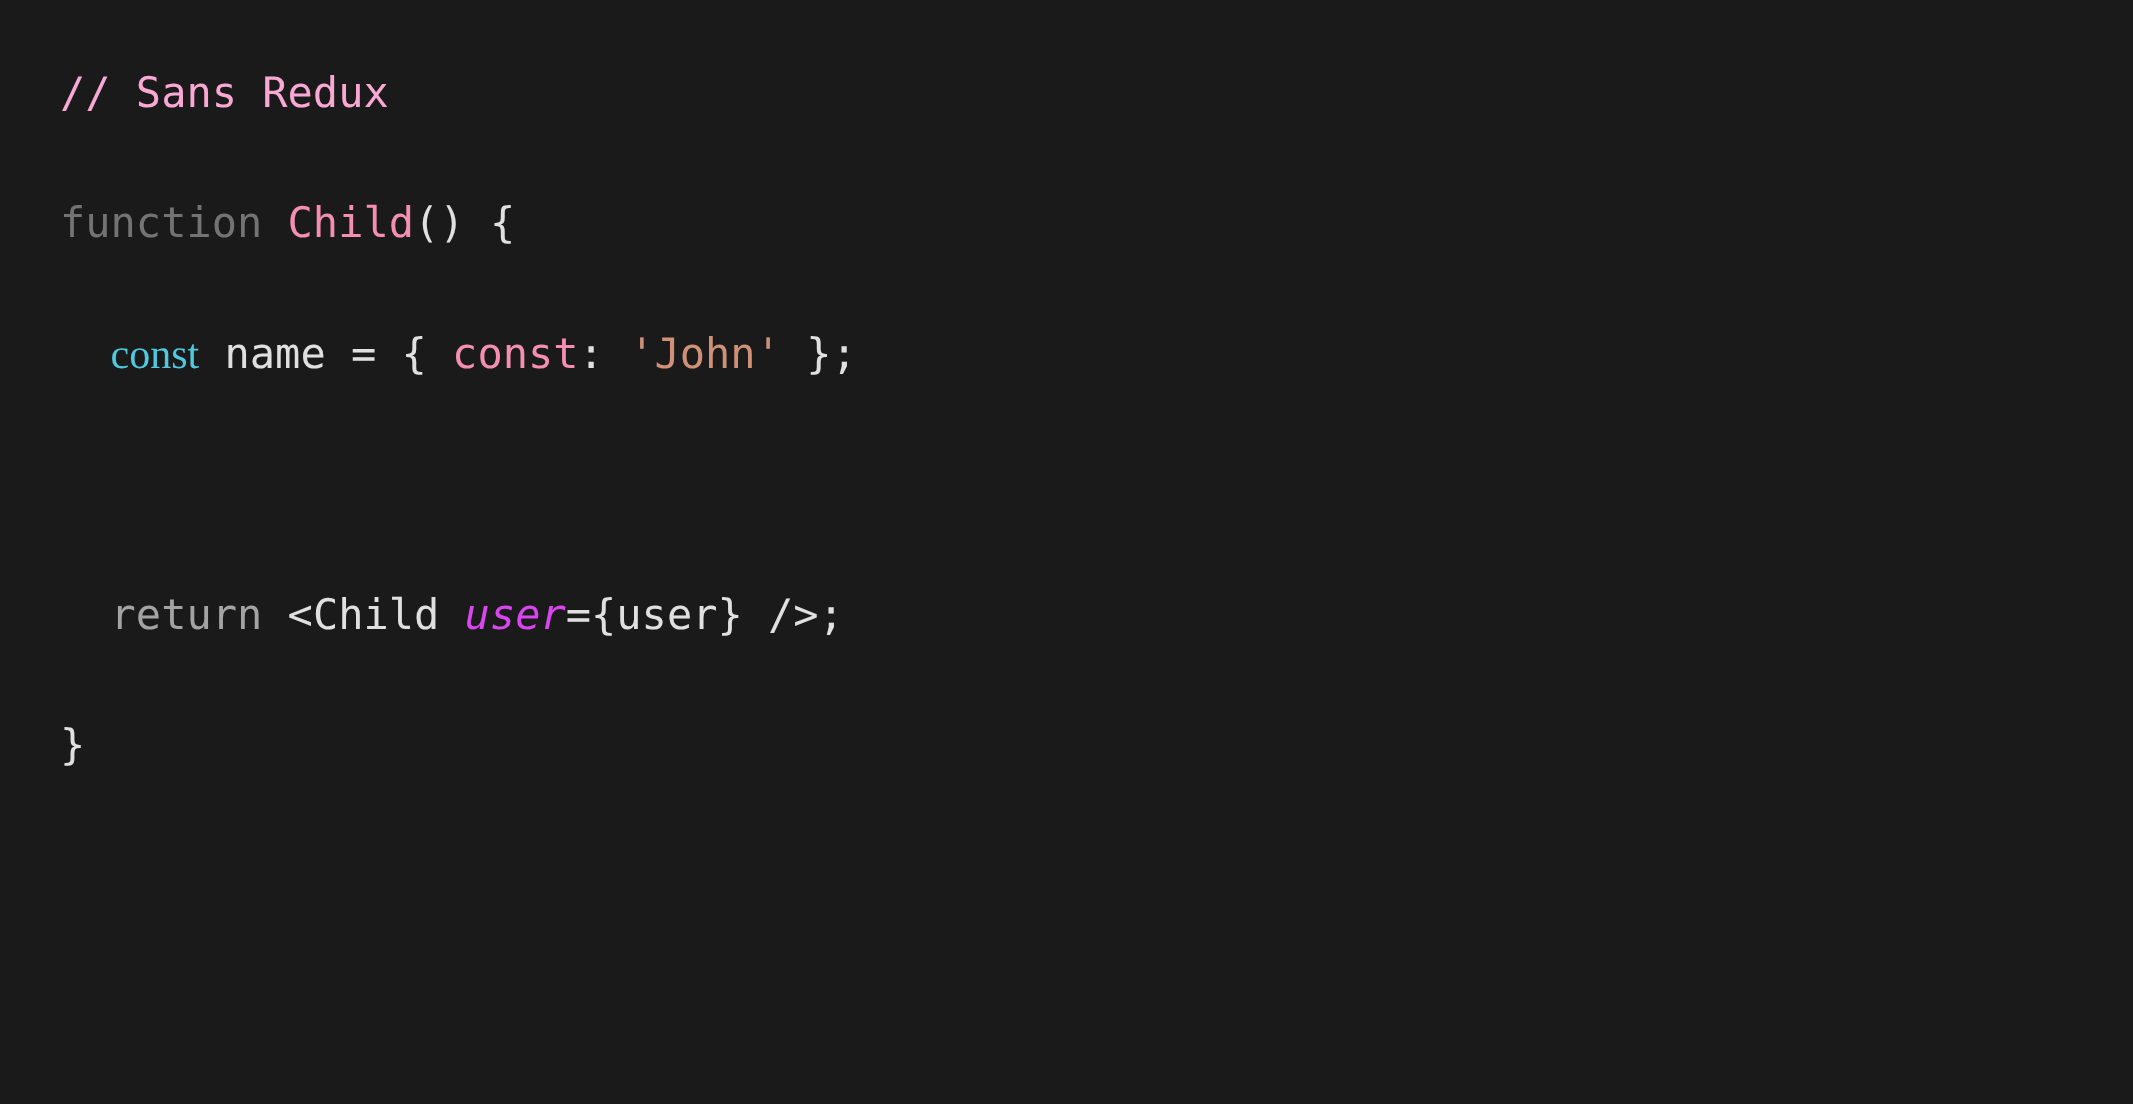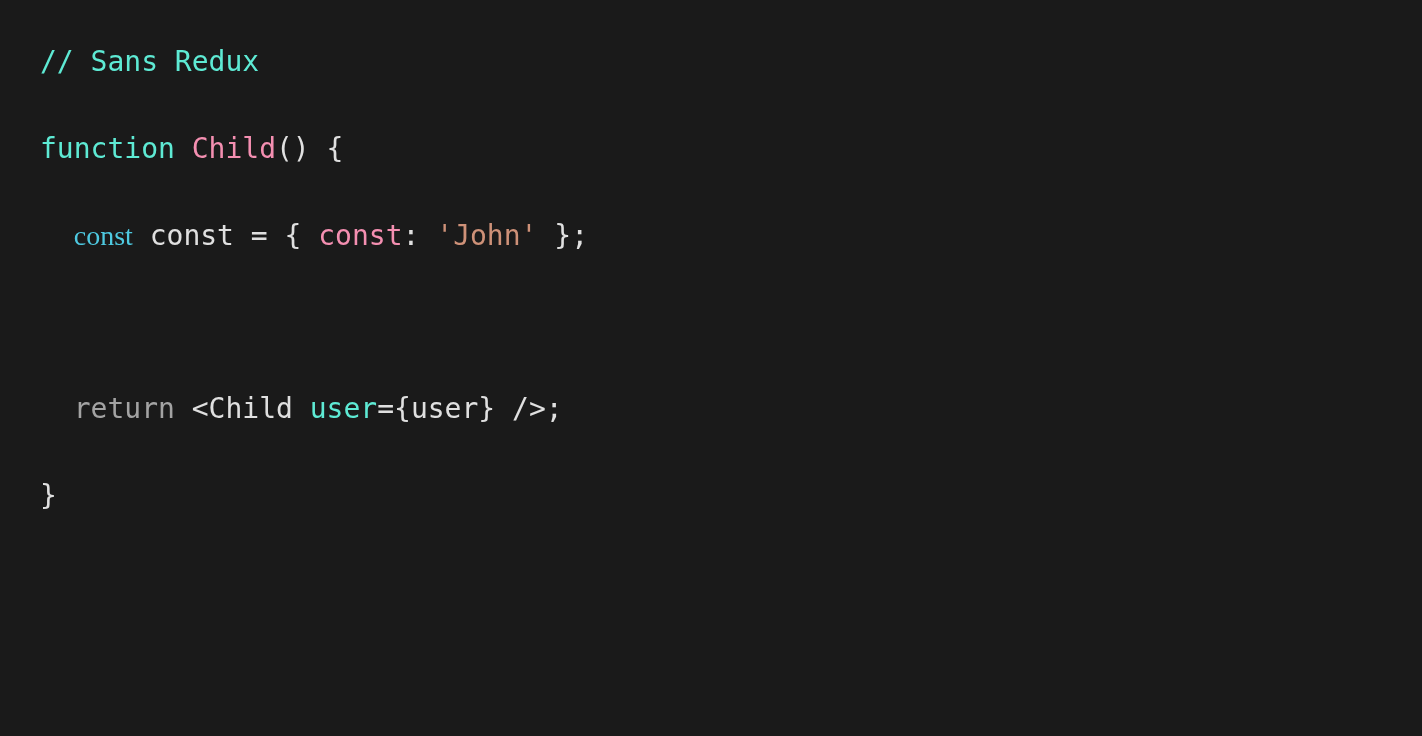--- a/index.html
+++ b/index.html
@@ -23,25 +23,25 @@
       height: 736px;
       background-color: #1a1a1a;
       padding: 40px 40px;
       font-family: 'Courier New', Courier, monospace;
       font-size: 28px;
       line-height: 1.55;
       overflow: hidden;
     }
 
     .comment {
-      color: #5eead4;
+      color: #f9a8d4;
     }
 
     .kw {
-      color: #5eead4;
+      color: #737373;
     }
 
     .fn-name {
       color: #f48fb1;
     }
 
     .plain {
       color: #e0e0e0;
     }
 
@@ -53,21 +53,22 @@
     .prop {
       color: #f48fb1;
     }
 
     .string {
       color: #ce9178;
       text-align: center;
     }
 
     .attr {
-      color: #5eead4;
+      color: #d946ef;
+      font-style: italic;
     }
 
     .return-kw {
       color: #a3a3a3;
     }
 
     pre {
       background: transparent;
       border: none;
     }
@@ -76,21 +77,21 @@
       display: block;
       white-space: pre;
     }
   </style>
 </head>
 <body>
 
 <div class="code-container">
   <pre><span class="line"><span class="comment">// Sans Redux</span></span>
 <span class="line"><span class="kw">function</span><span class="plain"> </span><span class="fn-name">Child</span><span class="plain">() {</span></span>
-<span class="line"><span class="plain">  </span><span class="kw-const">const</span><span class="plain"> const = { </span><span class="prop">const</span><span class="plain">: </span><span class="string">'John'</span><span class="plain"> };</span></span>
+<span class="line"><span class="plain">  </span><span class="kw-const">const</span><span class="plain"> name = { </span><span class="prop">const</span><span class="plain">: </span><span class="string">'John'</span><span class="plain"> };</span></span>
 <span class="line"> </span>
 <span class="line"><span class="plain">  </span><span class="return-kw">return</span><span class="plain"> &lt;Child </span><span class="attr">user</span><span class="plain">={user} /&gt;;</span></span>
 <span class="line"><span class="plain">}</span></span>
 <span class="line"> </span>
 <span class="line"> </span>
 <span class="line"></span>
 
 
 
 

